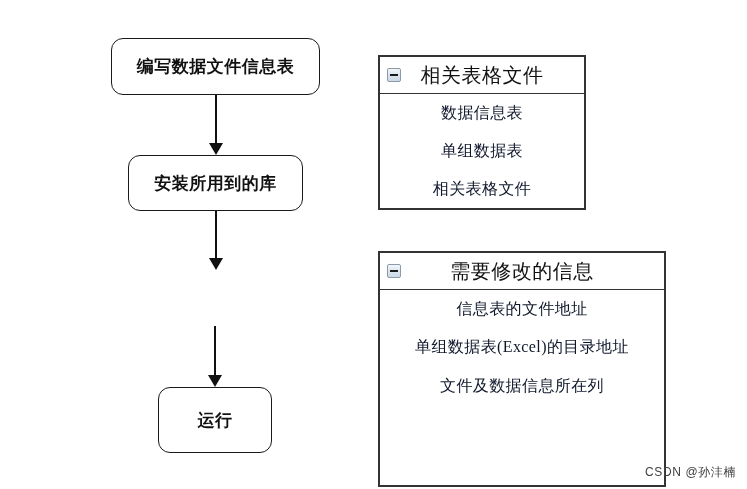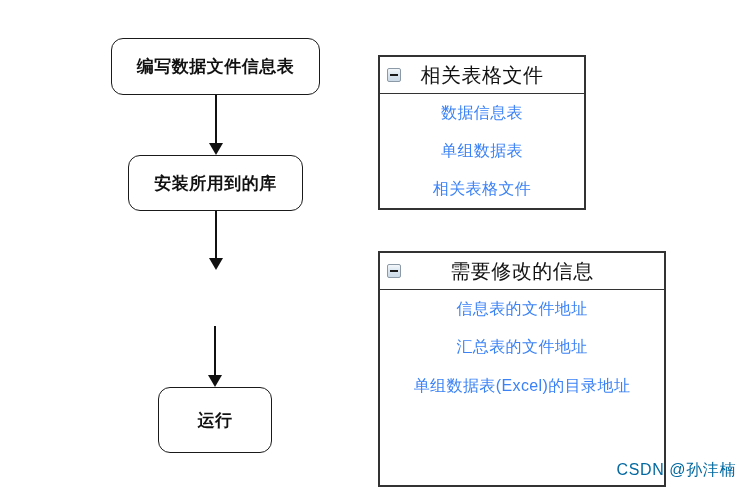--- a/index.html
+++ b/index.html
@@ -115,35 +115,36 @@
   }
 
   .panel-body {
     display: flex;
     flex-direction: column;
   }
   .panel-row {
     display: flex;
     align-items: center;
     justify-content: center;
-    color: #3b82f6;
+    color: #0f172a;
     font-size: 16px;
     letter-spacing: 0.4px;
     white-space: nowrap;
+    font-family: Liberation Serif, serif;
   }
   #panel-0 .panel-row { height: 38px; }
   #panel-1 .panel-row { height: 38.5px; }
 
   
   #watermark {
     position: absolute;
     right: 11px;
     bottom: 8px;
-    color: #0369a1;
-    font-size: 16px;
+    color: #404040;
+    font-size: 12px;
     letter-spacing: 0.6px;
     white-space: nowrap;
   }
 </style>
 </head>
 <body>
 
 <div id="canvas">
 
   <div class="node" id="node-0">
@@ -185,20 +186,20 @@
 
   <div class="panel" id="panel-1">
     <div class="panel-header">
       <span class="collapse-icon">
         <span class="minus"></span>
       </span>
       <span>需要修改的信息</span>
     </div>
     <div class="panel-body">
       <div class="panel-row">信息表的文件地址</div>
-      <div class="panel-row">汇总表的文件地址</div>
       <div class="panel-row">单组数据表(Excel)的目录地址</div>
+      <div class="panel-row">文件及数据信息所在列</div>
     </div>
   </div>
 
   <div id="watermark">CSDN @孙沣楠</div>
 
 </div>
 
 </body></html>

